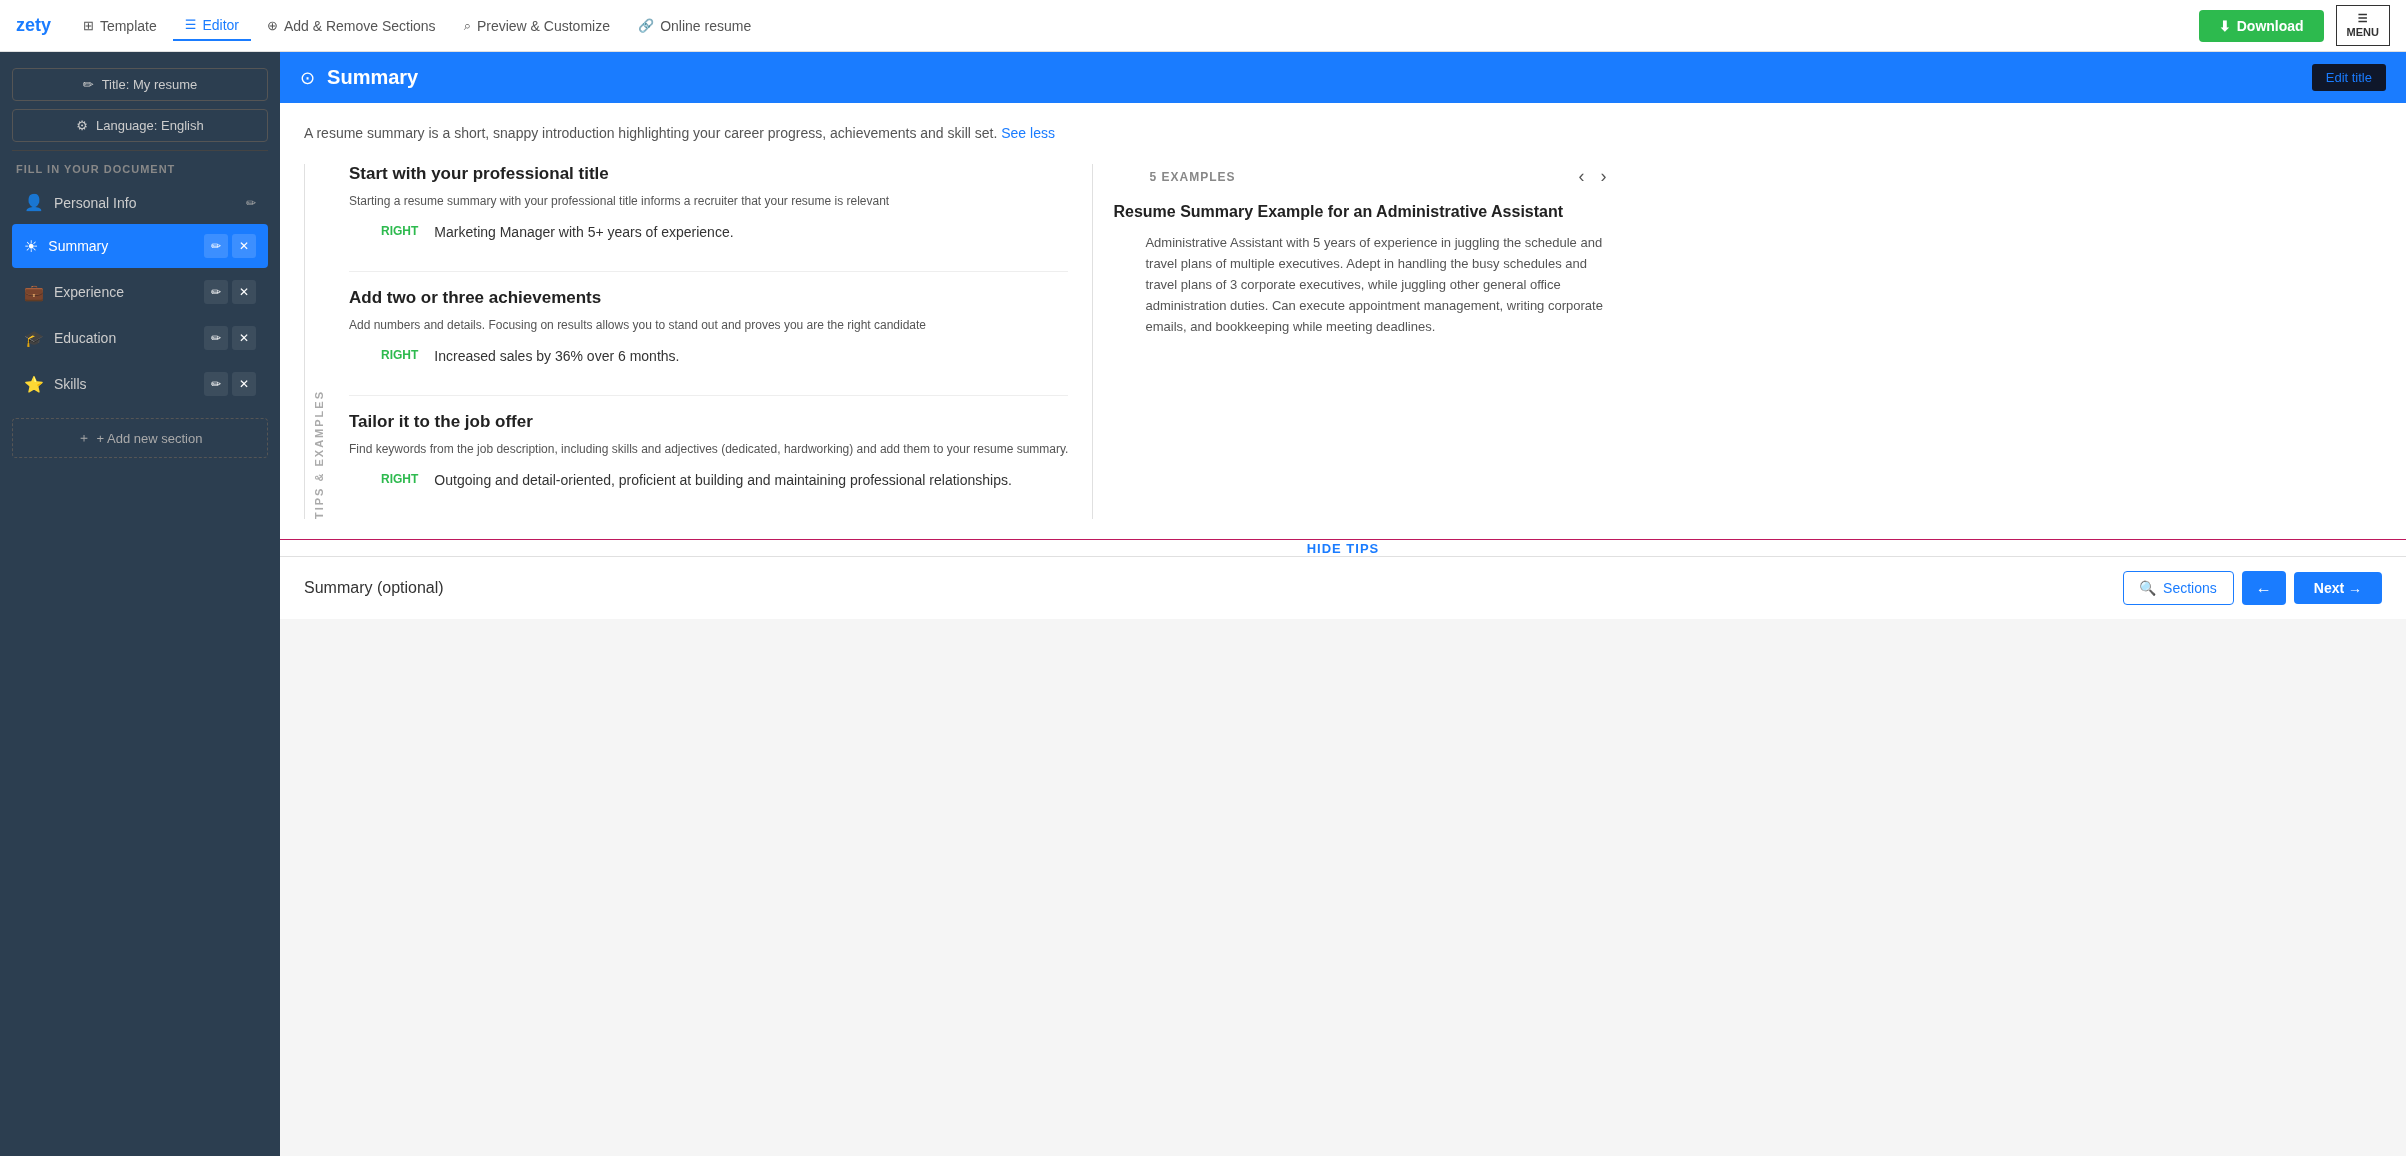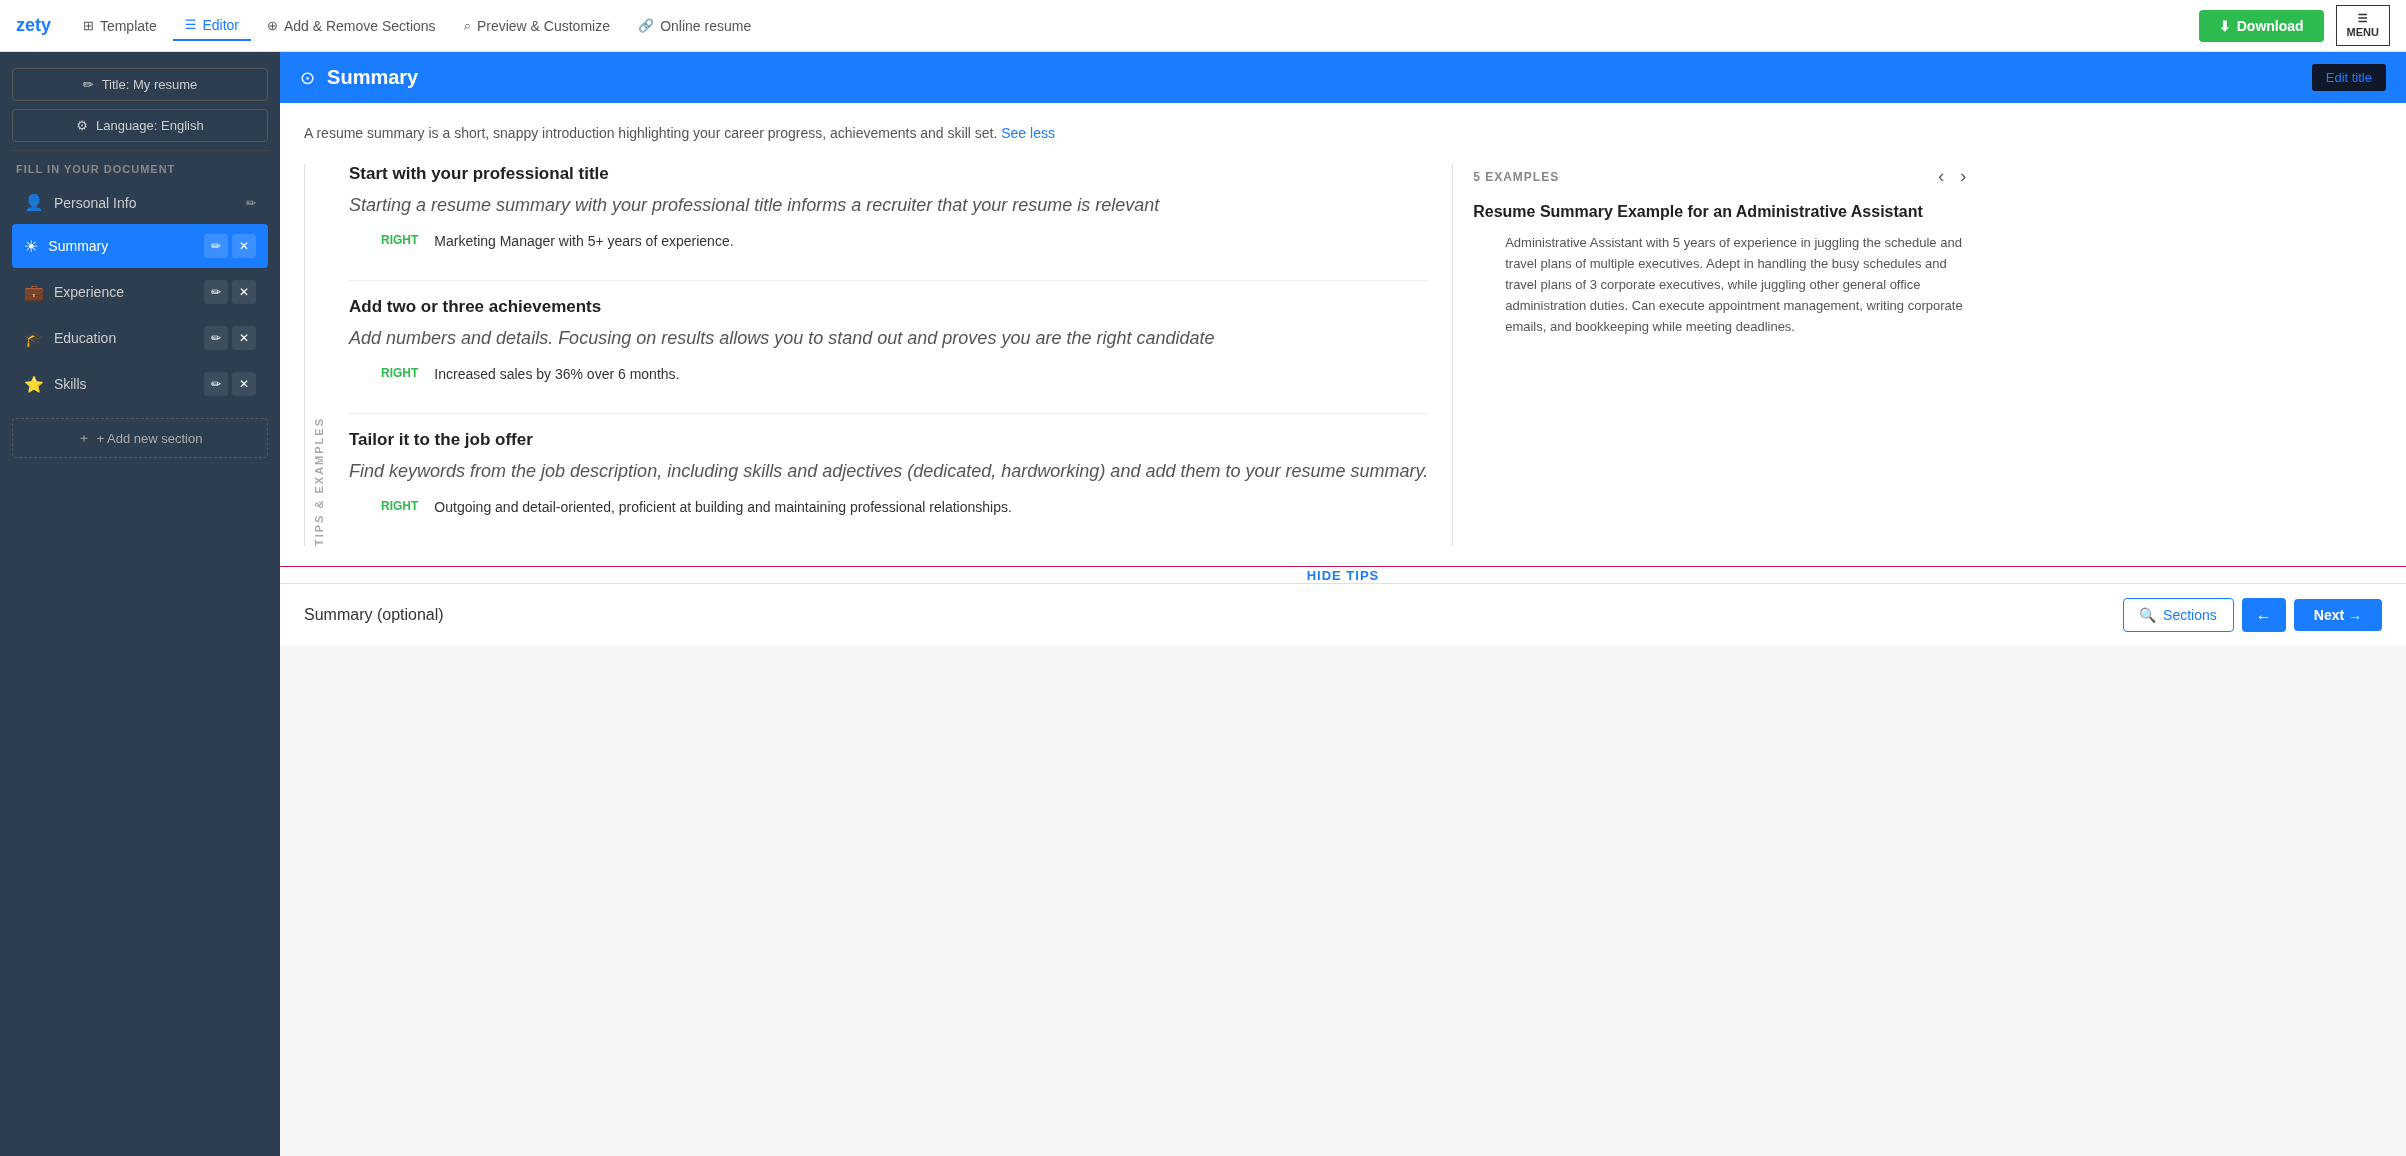--- a/index.html
+++ b/index.html
@@ -94,36 +94,36 @@
     
     .tips-layout { display: flex; gap: 4px; }
     .tips-main { flex: 1; padding-right: 20px; }
     .tips-sidebar {
       width: 520px; border-left: 1px solid #e0e0e0; padding-left: 20px;
     }
 
     
     .tip-section { margin-bottom: 28px; }
     .tip-title { font-size: 17px; font-weight: 700; color: #222; margin-bottom: 8px; }
-    .tip-desc { color: #555; font-size: 18px; line-height: 1.5; margin-bottom: 12px; font-style: italic; }
+    .tip-desc { color: #555; font-size: 12px; line-height: 1.5; margin-bottom: 12px; }
     .tip-example { display: flex; gap: 16px; align-items: flex-start; margin-top: 8px; }
     .right-badge { color: #2dba4e; font-weight: 700; font-size: 12px; white-space: nowrap; padding-top: 2px; padding-left: 32px; }
     .example-text { color: #333; font-size: 14px; line-height: 1.5; }
 
     
     .tips-rotated-container { display: flex; align-items: stretch; }
     .tips-rotated {
       writing-mode: vertical-rl; text-orientation: mixed;
       transform: rotate(180deg); color: #aaa; font-size: 11px; font-weight: 600;
       letter-spacing: 2px; padding: 0 8px; display: flex; align-items: center;
       border-right: 1px solid #e0e0e0; margin-right: 16px; white-space: nowrap;
     }
 
     
-    .examples-count { font-size: 12px; font-weight: 700; color: #888; letter-spacing: 1px; margin-bottom: 12px; display: flex; align-items: center; justify-content: space-between; }
+    .examples-count { font-size: 12px; font-weight: 700; color: #888; letter-spacing: 1px; margin-bottom: 12px; display: flex; align-items: center; justify-content: space-between; margin-left: 36px; }
     .examples-nav { display: flex; gap: 4px; }
     .examples-nav-btn {
       background: none; border: none; cursor: pointer; font-size: 18px; color: #555;
       padding: 2px 6px;
     }
     .example-title { font-size: 16px; font-weight: 700; color: #222; margin-bottom: 10px; line-height: 1.4; }
     .example-body { color: #555; font-size: 13px; line-height: 1.6; margin-left: 32px; }
 
     
     .hide-tips-bar {

